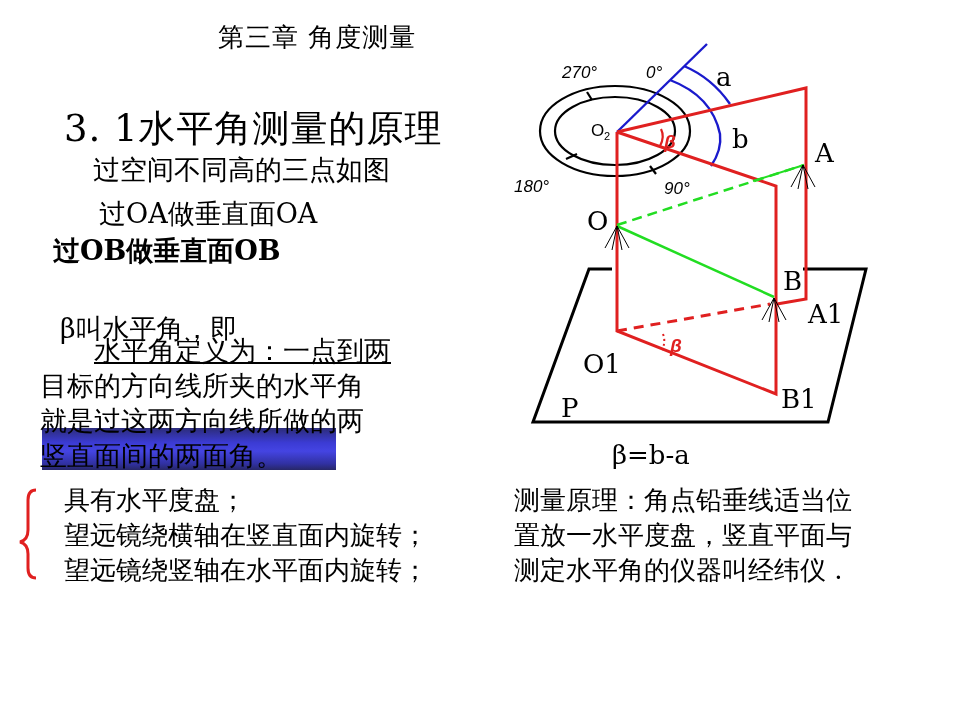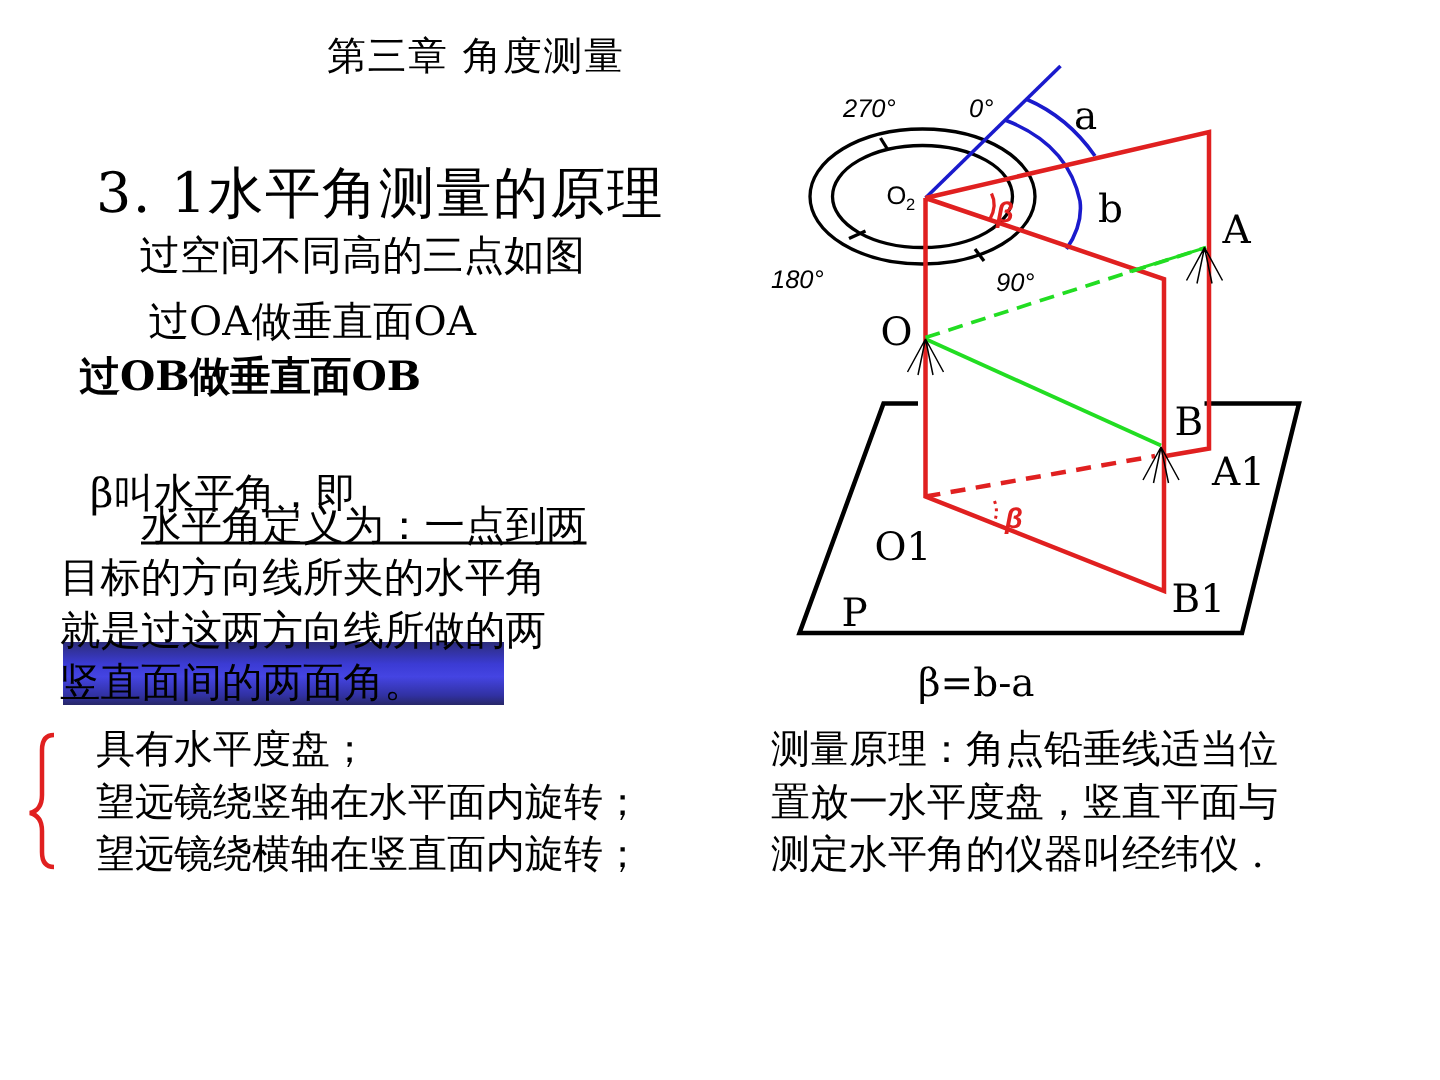--- a/index.html
+++ b/index.html
@@ -38,22 +38,22 @@
 
 <div class="abs def">
   <div class="indent">水平角定义为：一点到两</div>
   <div>目标的方向线所夹的水平角</div>
   <div>就是过这两方向线所做的两</div>
   <div>竖直面间的两面角。</div>
 </div>
 
 <div class="abs features">
   <div>具有水平度盘；</div>
+  <div>望远镜绕横轴在竖直面内旋转；</div>
   <div>望远镜绕竖轴在水平面内旋转；</div>
-  <div>望远镜绕横轴在竖直面内旋转；</div>
 </div>
 
 <div class="abs principle">
   <div>测量原理：角点铅垂线适当位</div>
   <div>置放一水平度盘，竖直平面与</div>
   <div>测定水平角的仪器叫经纬仪 .</div>
 </div>
 
 <svg class="diagram" width="960" height="720" viewBox="0 0 960 720">
 

